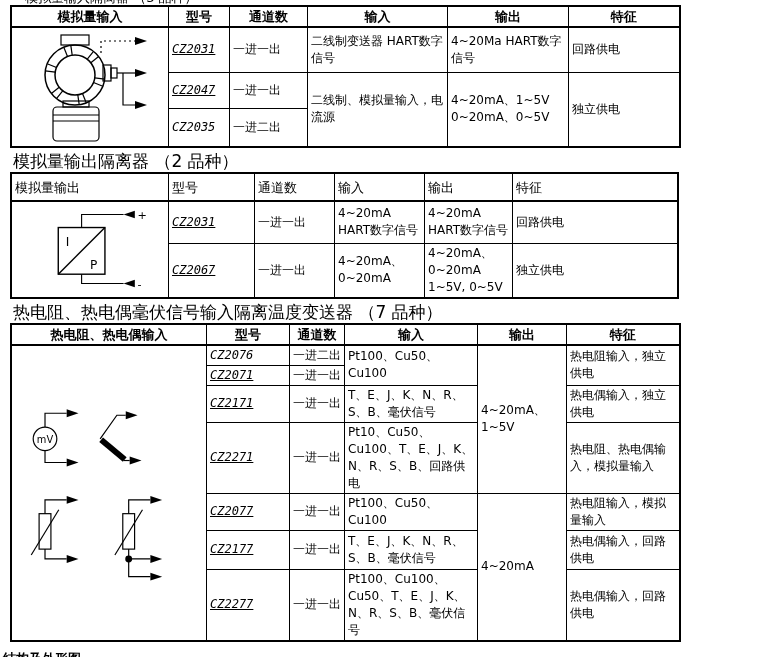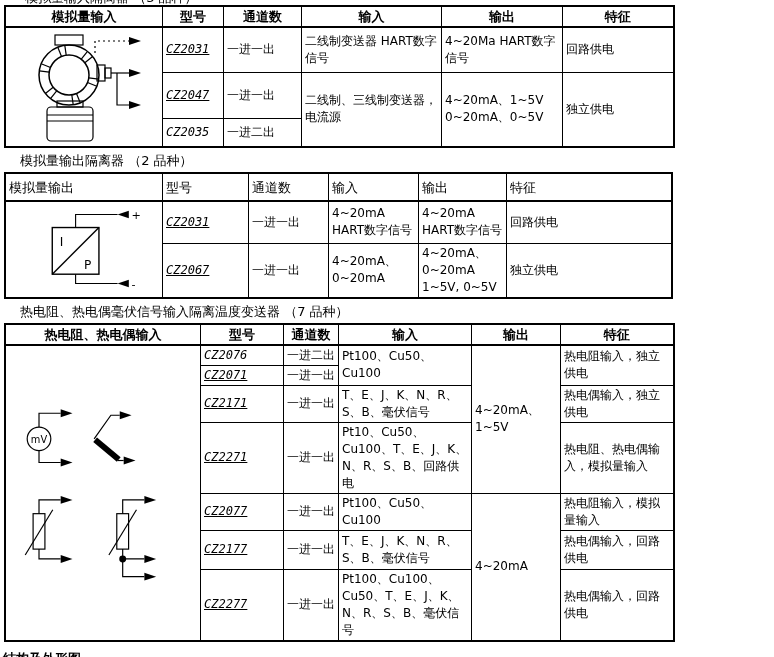--- a/index.html
+++ b/index.html
@@ -6,38 +6,38 @@
   html,body { margin:0; padding:0; }
   body {
     width:774px; height:657px; background:#ffffff; color:#000;
     font-family:"DejaVu Sans", sans-serif; overflow:hidden;
   }
   .clip-top { height:5px; overflow:hidden; margin-left:25px; }
   .clip-top span { display:block; margin-top:-11px; font-size:13px; }
 
   table.tbl {
     border-collapse:collapse; table-layout:fixed;
-    margin-left:4px; border:2px solid #000;
+    margin-left:10px; border:2px solid #000;
   }
   .tbl td, .tbl th {
     border:1px solid #000; padding:1px 3px;
     font-size:12px; line-height:17px; vertical-align:middle;
     overflow:hidden; text-align:left; font-weight:normal;
   }
   .t1 th, .t3 th { font-weight:bold; text-align:center; font-size:13px; }
   .tbl tr.hdr th { border-bottom:2px solid #000; }
   .t2 th { font-weight:normal; text-align:left; font-size:13px; }
 
   .model { font-family:"DejaVu Sans Mono", monospace; font-size:12px;font-style:italic; }
   .u { text-decoration:underline; }
   .pre { white-space:pre-line; }
   .icon-cell { text-align:center; vertical-align:middle; padding:0; }
   .icon-cell svg { display:block; margin:0 auto; }
 
-  .sec-title { font-size:13px; line-height:16px; margin:5px 0 3px 20px; }
+  .sec-title { font-size:17px; line-height:16px; margin:5px 0 3px 13px; }
   .f-head  { font-size:13px; font-weight:bold; margin:8px 0 2px 3px; }
 
   svg .ln  { stroke:#000; stroke-width:1.5; fill:none; }
   svg .thn { stroke:#000; stroke-width:1.2; fill:none; }
   svg .thk { stroke:#000; stroke-width:6; fill:none; }
   svg .dot { stroke:#000; stroke-width:1.2; fill:none; stroke-dasharray:2,3; }
   svg .fil { fill:#000; stroke:none; }
   svg text { font-family:"DejaVu Sans", sans-serif; fill:#000; }
 </style>
 </head>
@@ -101,27 +101,27 @@
     </td>
     <td class="model u" style="height:45px">CZ2031</td>
     <td>一进一出</td>
     <td>二线制变送器 HART数字信号</td>
     <td>4~20Ma HART数字信号</td>
     <td>回路供电</td>
   </tr>
   <tr>
     <td class="model u" style="height:26px">CZ2047</td>
     <td>一进一出</td>
-    <td rowspan="2">二线制、三线制变送器，电流源</td>
+    <td rowspan="2">二线制、模拟量输入，电流源</td>
     <td rowspan="2" class="pre">4~20mA、1~5V
 0~20mA、0~5V</td>
     <td rowspan="2">独立供电</td>
   </tr>
   <tr>
-    <td class="model" style="height:29px">CZ2035</td>
+    <td class="model" style="height:39px">CZ2035</td>
     <td>一进二出</td>
   </tr>
 </tbody>
   </table>
 
 <div class="sec-title">模拟量输出隔离器 （2 品种）</div>
 
 <table class="tbl t2">
   <colgroup>
       <col style="width:154px">

